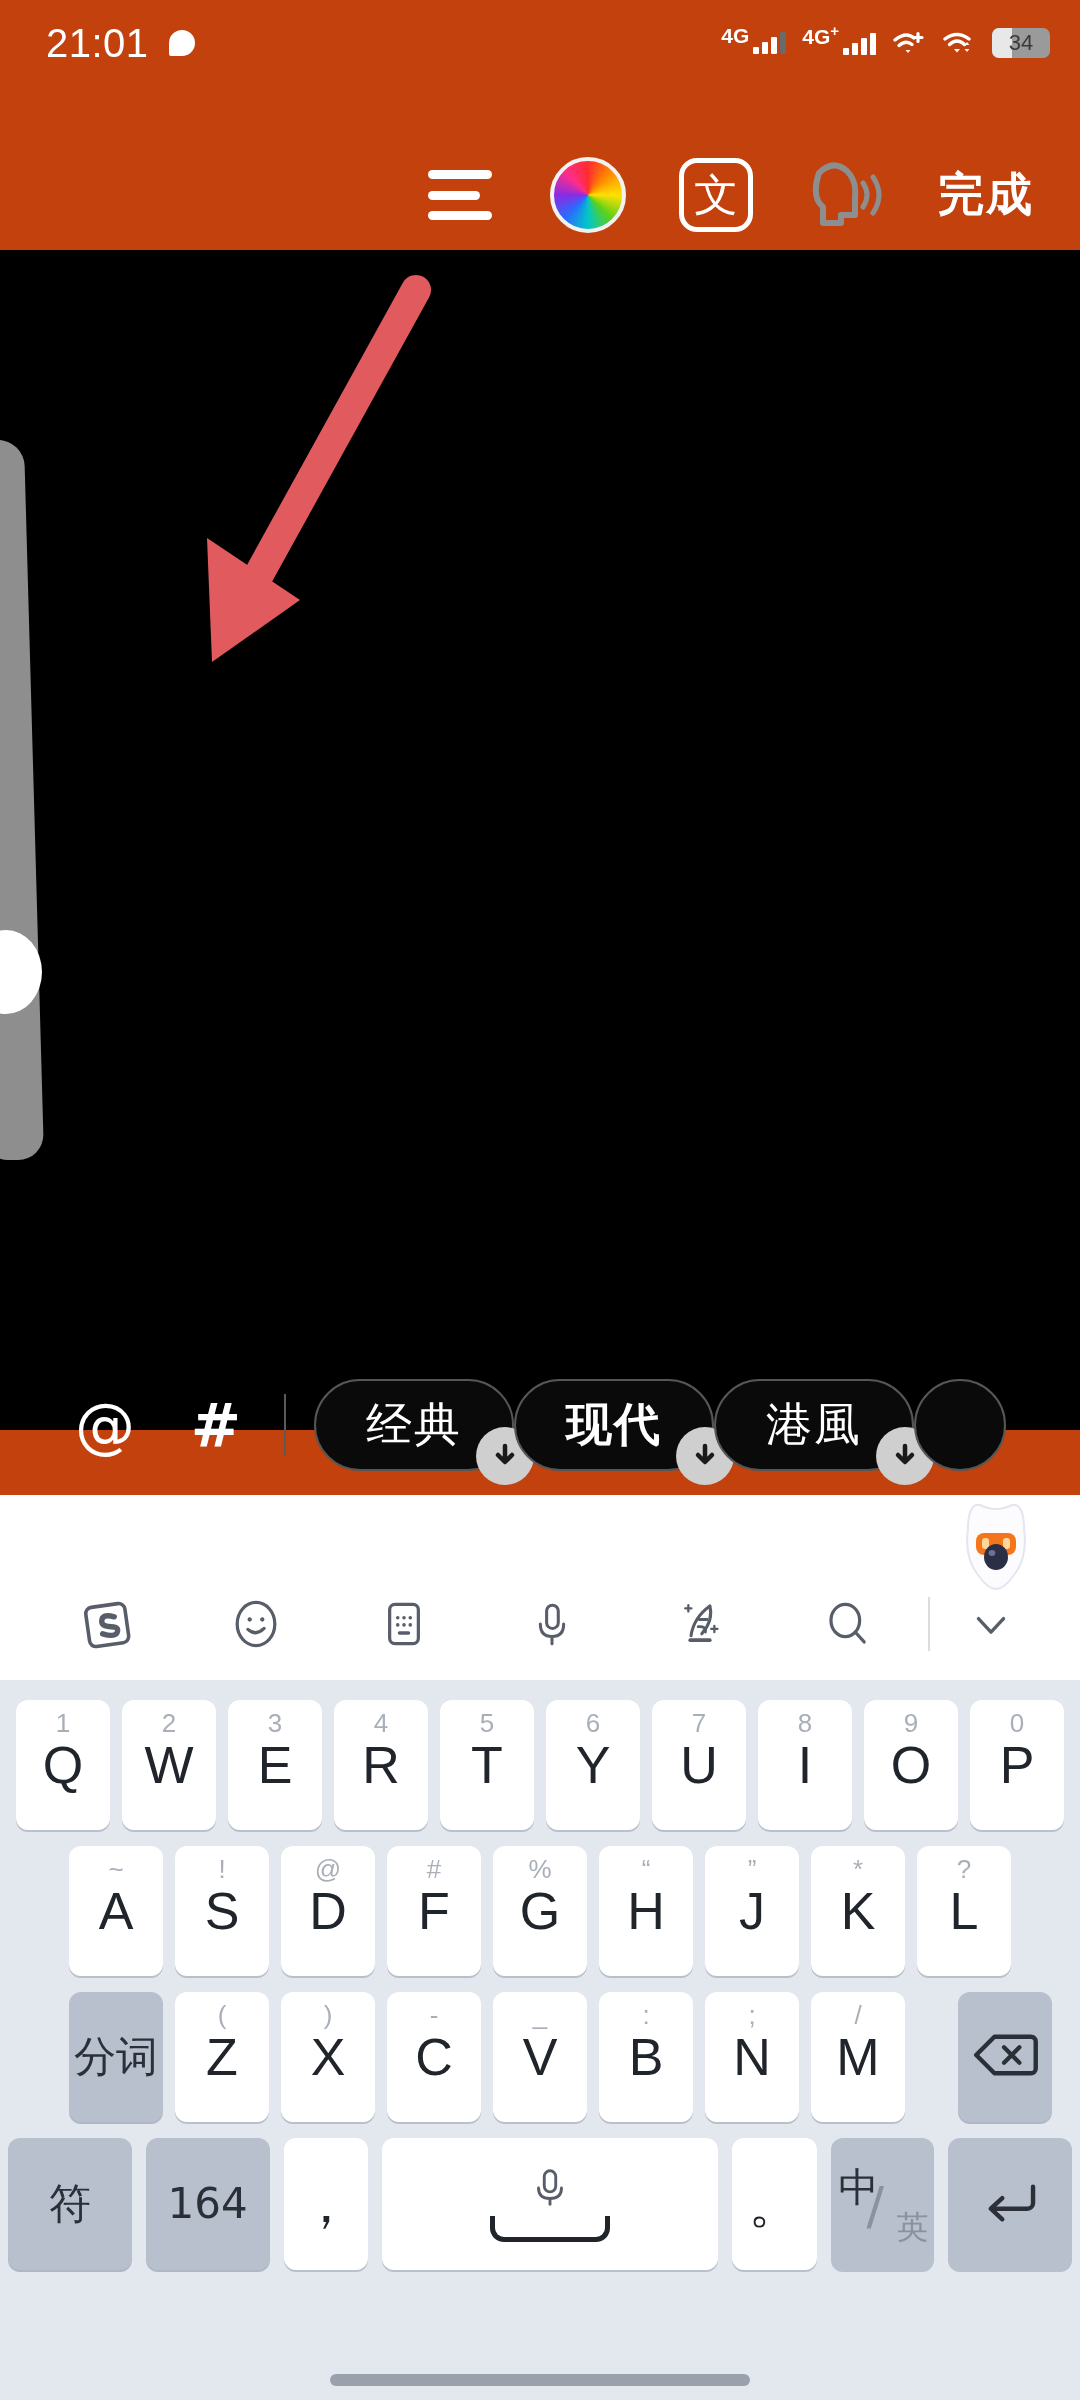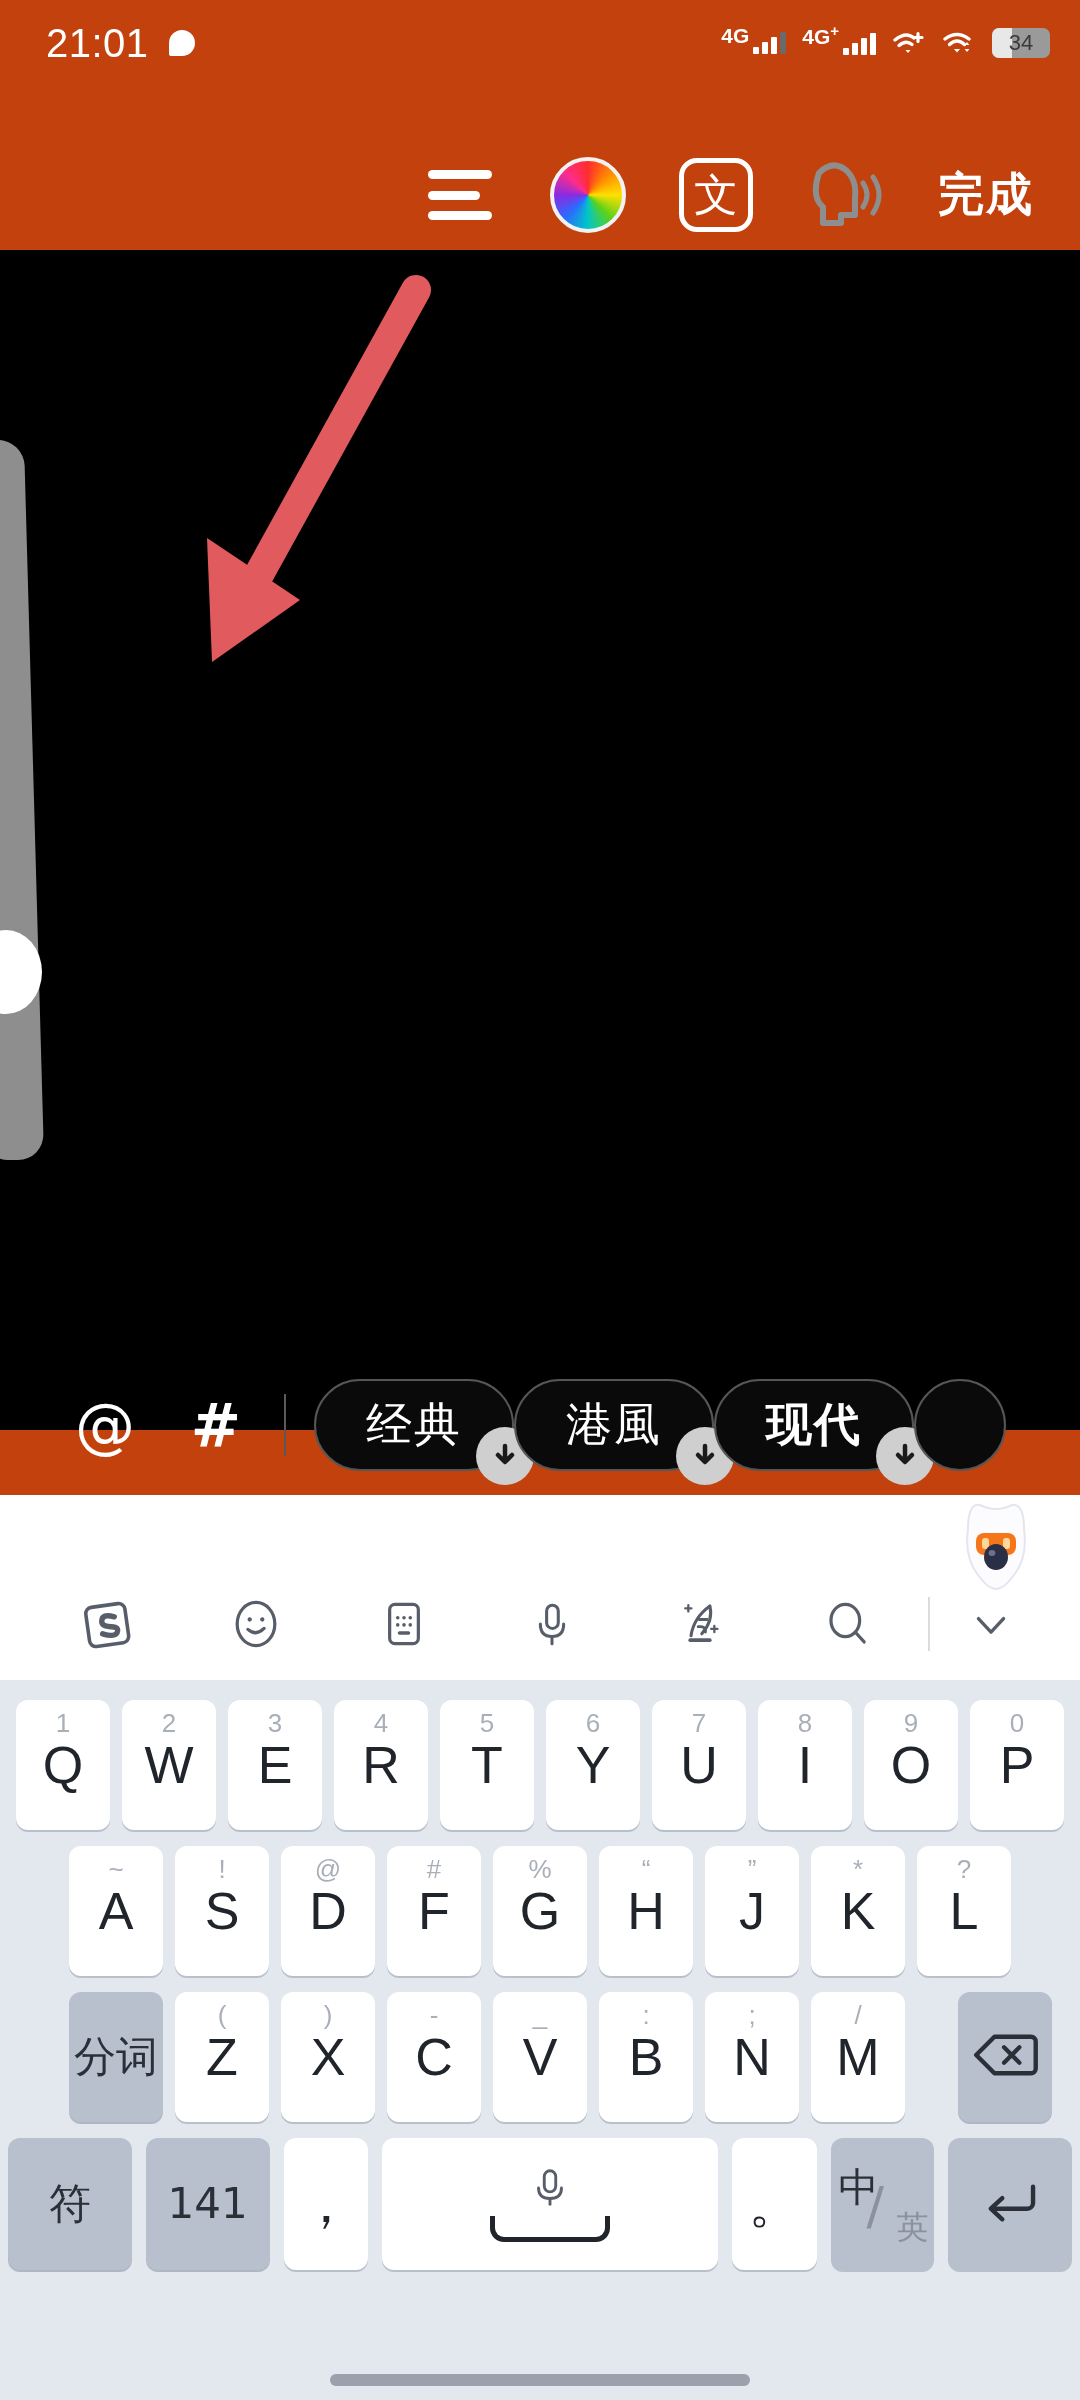--- a/index.html
+++ b/index.html
@@ -267,31 +267,31 @@
 
       <div class="chip">
         <span class="label">经典</span>
         <span class="dl">
           <svg viewBox="0 0 30 30">
               <path d="M15 5 V20 M8 14 L15 21 L22 14" stroke="#1a1a1a" stroke-width="4.5" fill="none" stroke-linecap="round" stroke-linejoin="round"></path>
             </svg>
         </span>
       </div>
 
-      <div class="chip">
-        <span class="label">港風</span>
+      <div class="chip modern">
+        <span class="label">现代</span>
         <span class="dl">
           <svg viewBox="0 0 30 30">
               <path d="M15 5 V20 M8 14 L15 21 L22 14" stroke="#1a1a1a" stroke-width="4.5" fill="none" stroke-linecap="round" stroke-linejoin="round"></path>
             </svg>
         </span>
       </div>
 
-      <div class="chip modern">
-        <span class="label">现代</span>
+      <div class="chip">
+        <span class="label">港風</span>
         <span class="dl">
           <svg viewBox="0 0 30 30">
               <path d="M15 5 V20 M8 14 L15 21 L22 14" stroke="#1a1a1a" stroke-width="4.5" fill="none" stroke-linecap="round" stroke-linejoin="round"></path>
             </svg>
         </span>
       </div>
 
       <div class="chip partial">
         <span class="label"></span>
       </div>
@@ -504,21 +504,21 @@
             </svg>
           </span>
         </div>
       </div>
 
       <div class="krow r4">
         <div class="key fn sym4 r4">
             <span class="main">符</span>
           </div>
         <div class="key fn num4 r4">
-            <span class="main">141</span>
+            <span class="main">164</span>
           </div>
         <div class="key punc r4">
             <span class="main">，</span>
           </div>
         <div class="key space r4">
           <span class="space-inner">
             <svg viewBox="0 0 46 46" width="44" height="44">
               <rect x="17" y="5" width="12" height="22" rx="6" fill="none" stroke="#585e69" stroke-width="3"></rect>
               <path d="M11 23 Q11 34 23 34 Q35 34 35 23" fill="none" stroke="#585e69" stroke-width="3" stroke-linecap="round"></path>
               <path d="M23 34 v6" stroke="#585e69" stroke-width="3" stroke-linecap="round"></path>

